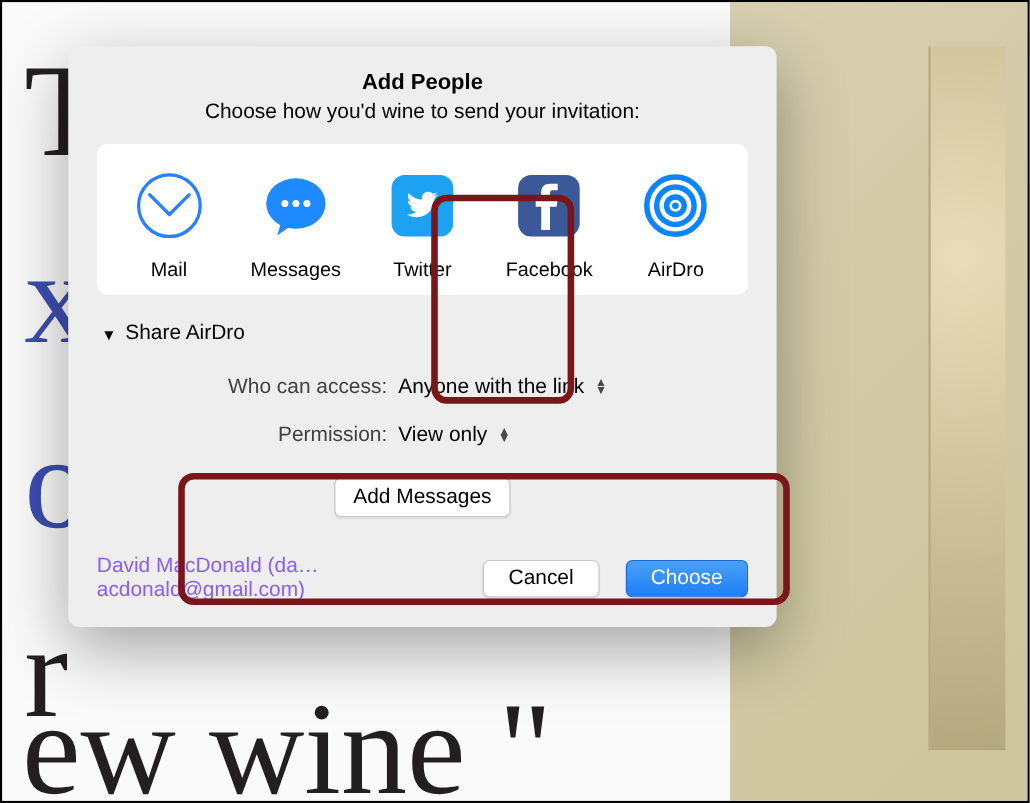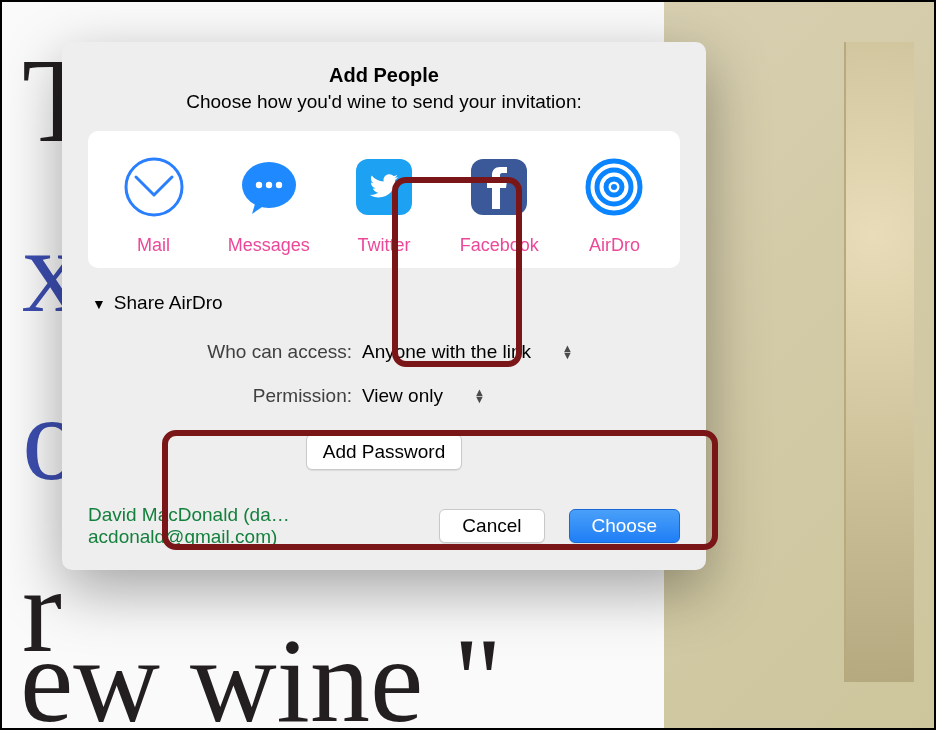--- a/index.html
+++ b/index.html
@@ -95,21 +95,21 @@
       display: flex;
       align-items: center;
       justify-content: center;
       border-radius: 8px;
     }
     .share-icon-wrap.selected {
       background: #dedede;
     }
     .share-label {
       font-size: 18px;
-      color: #ec4899;
+      color: #000000;
       margin-top: 6px;
       white-space: nowrap;
     }
 
     .highlight-box-1 {
       position: absolute;
       top: 135px;
       left: 330px;
       width: 130px;
       height: 190px;
@@ -156,21 +156,21 @@
     .option-label {
       width: 240px;
       text-align: right;
       font-size: 19px;
       color: #404040;
       margin-right: 10px;
     }
     .option-select {
       display: flex;
       align-items: center;
-      gap: 25px;
+      gap: 4px;
       font-size: 19px;
       color: #000;
       cursor: pointer;
       text-align: center;
     }
     .stepper {
       display: flex;
       flex-direction: column;
       line-height: 7px;
       color: #4a4a4a;
@@ -191,21 +191,21 @@
     }
 
     .footer {
       display: flex;
       align-items: center;
       justify-content: space-between;
       margin-top: 34px;
     }
     .account-text {
       font-size: 19px;
-      color: #15803d;
+      color: #8b5cf6;
     }
     .footer-buttons {
       display: flex;
       gap: 24px;
     }
     .btn {
       font-size: 19px;
       padding: 5px 22px;
       border-radius: 6px;
       border: 1px solid #c9c9c9;
@@ -319,21 +319,21 @@
         <span>View only</span>
         <span class="stepper">
             <span>▲</span>
             <span>▼</span>
           </span>
       </div>
     </div>
   </div>
 
   <button class="add-password-btn">
-    <span>Add Password</span>
+    <span>Add Messages</span>
   </button>
 
   <div class="footer">
     <div class="account-text">David MacDonald (da…acdonald@gmail.com)</div>
     <div class="footer-buttons">
       <button class="btn">
         <span>Cancel</span>
       </button>
       <button class="btn btn-primary">
         <span>Choose</span>

